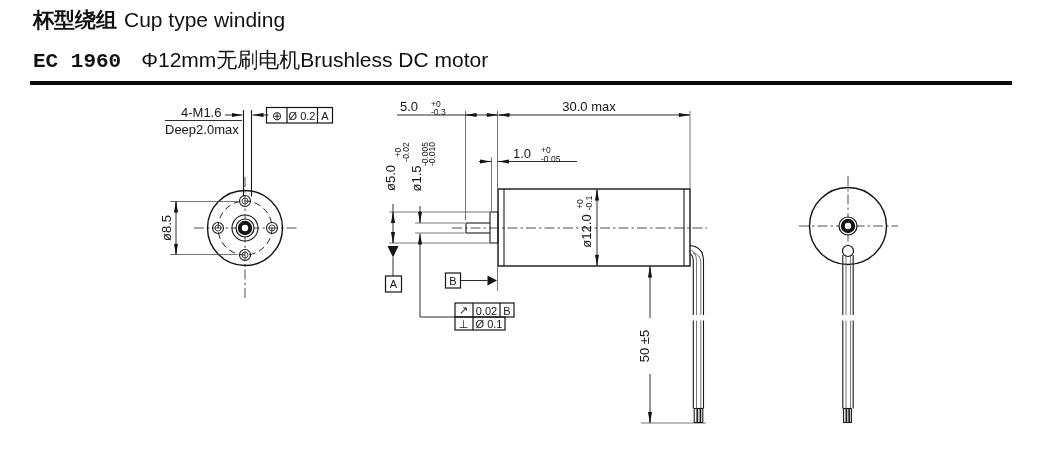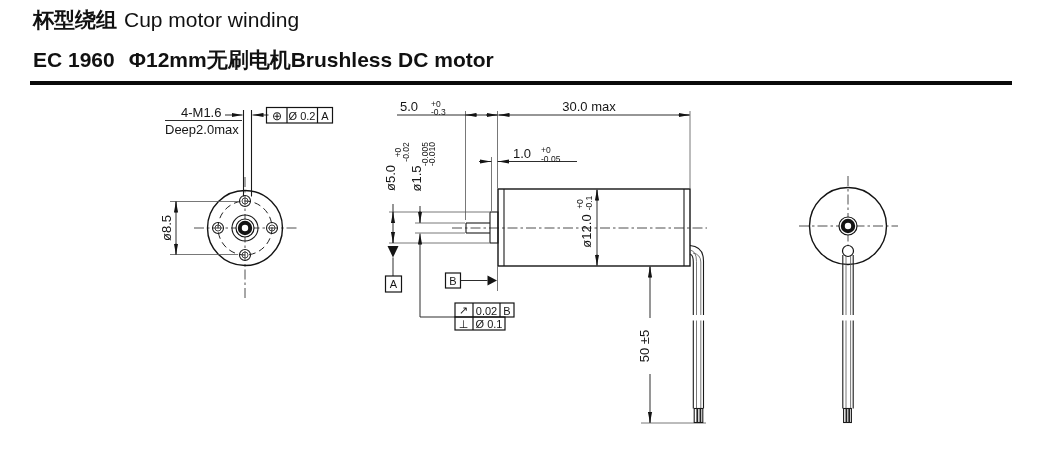--- a/index.html
+++ b/index.html
@@ -1,23 +1,23 @@
 <!DOCTYPE html>
 <html><head>
 <meta charset="utf-8">
 <style>
   html,body{margin:0;padding:0;background:#fff;}
   .page{position:relative;width:1045px;height:450px;background:#fff;overflow:hidden;
         font-family:"Liberation Sans",sans-serif;color:#111;}
   .hdr{position:absolute;left:33px;white-space:nowrap;}
-  .hdr .b{font-weight:bold;}
+  .hdr .b{font-weight:bold;font-family:Liberation Mono, monospace;}
   .hdr1{top:6px;font-size:21px;}
   .hdr1 .en{margin-left:7px;font-weight:normal;}
   .hdr2{top:46px;font-size:21px;}
-  .hdr2 .sub{margin-left:14px;font-weight:bold;}
+  .hdr2 .sub{margin-left:20px;font-weight:normal;}
   .divider{position:absolute;left:30px;top:81px;width:982px;height:4px;background:#0a0a0a;}
   svg{position:absolute;left:0;top:0;}
   svg text{fill:#161616;font-family:"Liberation Sans",sans-serif;}
   .dim{font-size:13px;}
   .tol{font-size:8.5px;}
   .fcf{font-size:11px;}
   .sym{font-size:12px;}
   .obj{stroke:#141414;stroke-width:1.4;fill:none;}
   .obj2{stroke:#1a1a1a;stroke-width:1.1;fill:none;}
   .thin{stroke:#555;stroke-width:0.8;fill:none;}
@@ -27,21 +27,21 @@
   .box{stroke:#141414;stroke-width:1.2;fill:none;}
   .wire-in{stroke:#555;stroke-width:0.8;fill:none;}
   .tipln{stroke:#222;stroke-width:1.8;fill:none;}
 </style>
 </head>
 <body>
 
 <div class="page">
 
   <div class="hdr hdr1">
-    <span class="b">杯型绕组</span><span class="en">Cup motor winding</span>
+    <span class="b">杯型绕组</span><span class="en">Cup type winding</span>
   </div>
   <div class="hdr hdr2">
     <span class="b">EC 1960</span><span class="sub">Φ12mm无刷电机Brushless DC motor</span>
   </div>
   <div class="divider"></div>
 
   <svg width="1045" height="450" viewBox="0 0 1045 450">
     <defs>
       <marker id="ah" viewBox="0 0 11 5" markerUnits="userSpaceOnUse" markerWidth="11" markerHeight="5" refX="11" refY="2.5" orient="auto">
         <polygon points="11,2.5 0,0.4 0,4.6" fill="#141414"></polygon>

